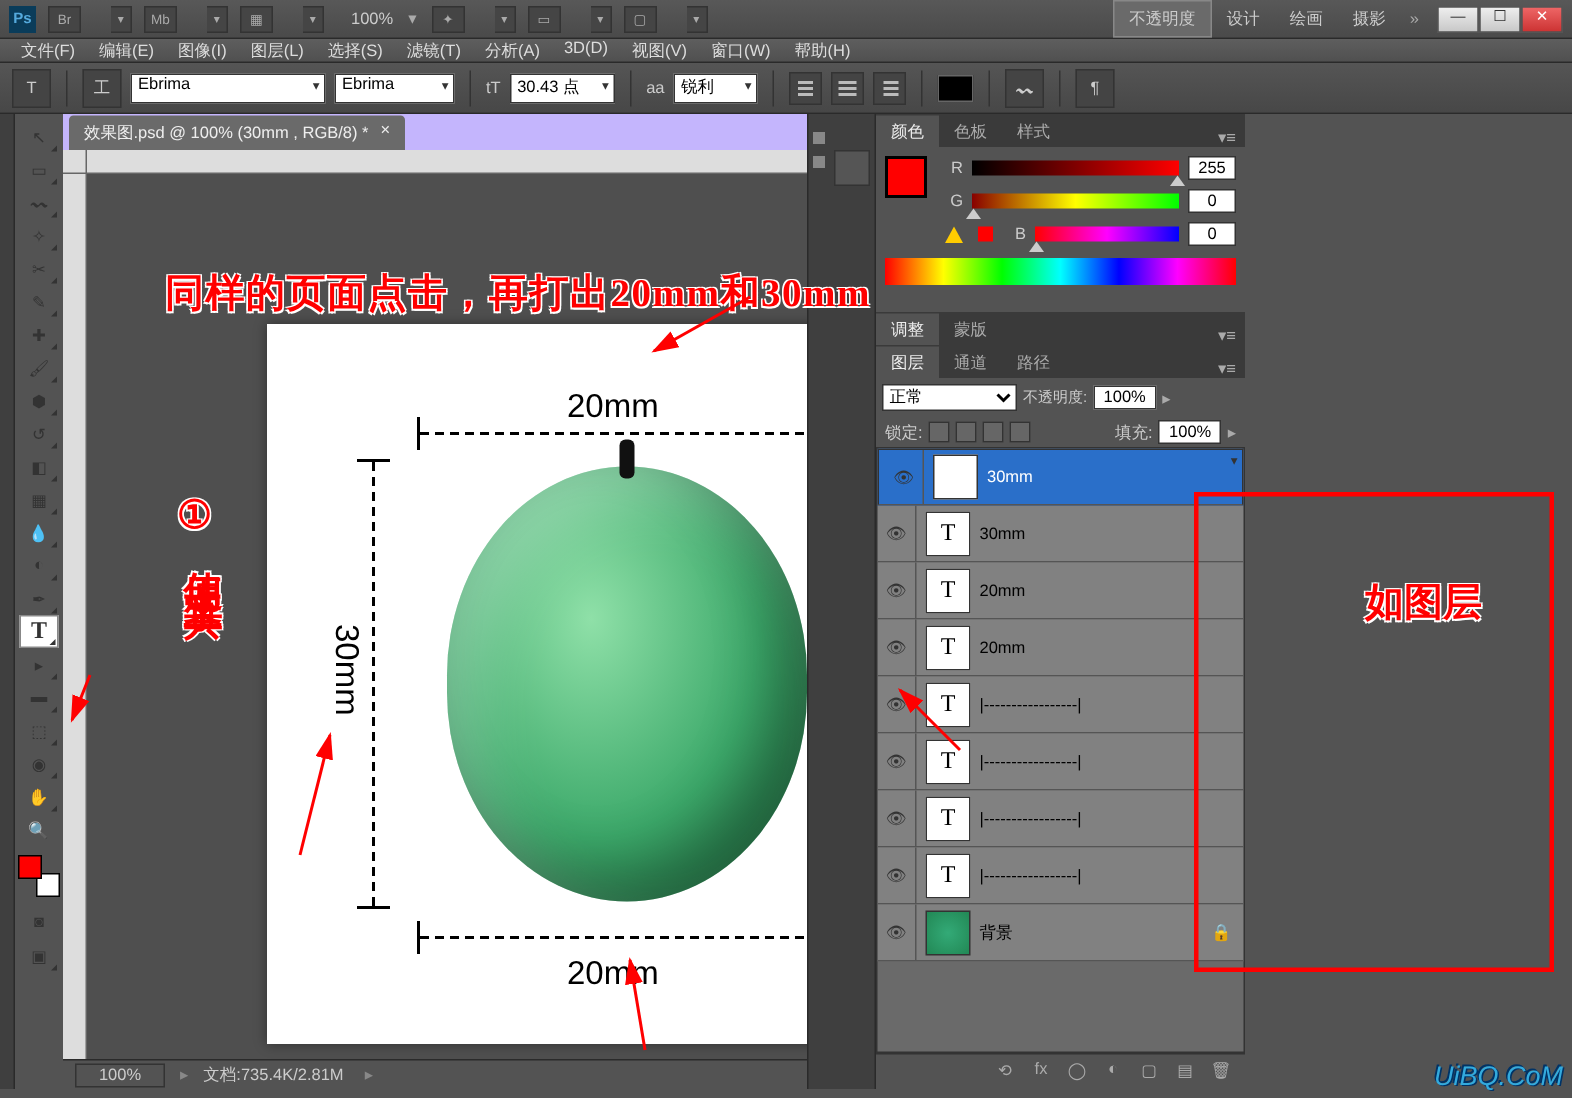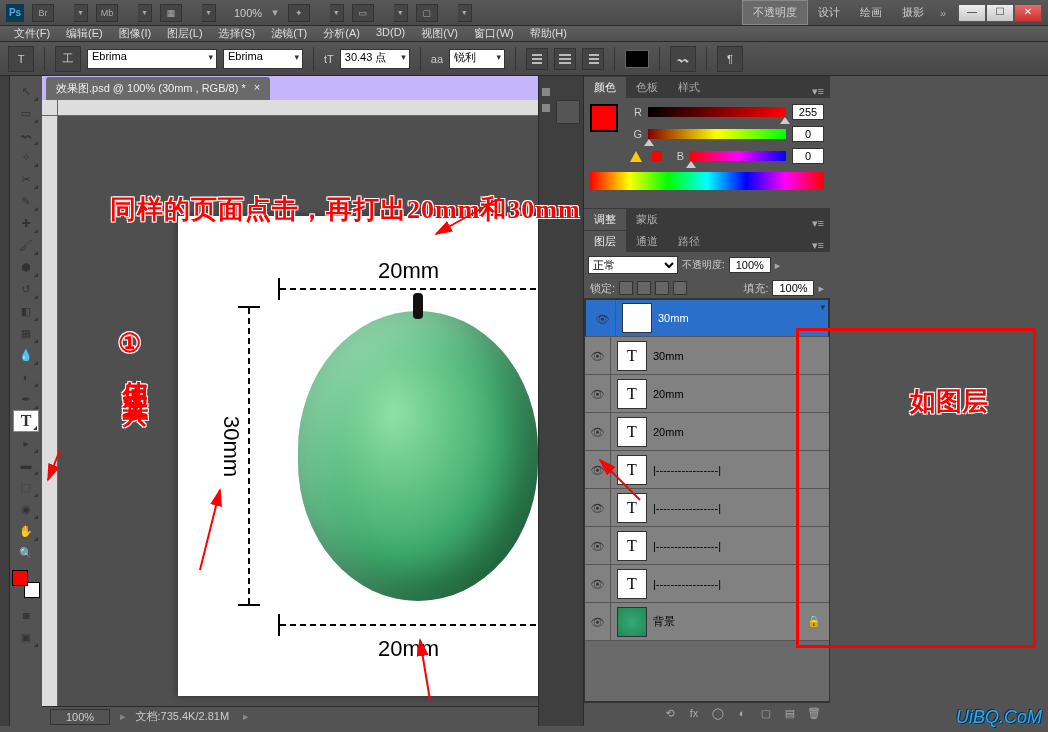--- a/index.html
+++ b/index.html
@@ -400,18 +400,18 @@
       <marker id="ah" markerWidth="10" markerHeight="10" refX="8" refY="3" orient="auto">
         <path d="M0,0 L9,3 L0,6 Z" fill="#f00"></path>
       </marker>
     </defs>
   <line x1="500" y1="198" x2="436" y2="234" class="arrow" marker-end="url(#ah)"></line>
   <line x1="60" y1="450" x2="48" y2="480" class="arrow" marker-end="url(#ah)"></line>
   <line x1="200" y1="570" x2="220" y2="490" class="arrow" marker-end="url(#ah)"></line>
   <line x1="430" y1="700" x2="420" y2="640" class="arrow" marker-end="url(#ah)"></line>
   <line x1="640" y1="500" x2="600" y2="460" class="arrow" marker-end="url(#ah)"></line>
 </svg>
-<div class="anno anno-txt" style="left:110px;top:192px;letter-spacing:1px">同样的页面点击，再打出20mm和30mm</div>
+<div class="anno anno-txt" style="left:110px;top:178px;letter-spacing:1px">同样的页面点击，再打出20mm和30mm</div>
 <div class="anno anno-txt" style="left:118px;top:328px">①</div>
 <div class="anno anno-txt" style="left:118px;top:360px;writing-mode:vertical-rl;letter-spacing:4px">使用文字工具</div>
 <div class="anno anno-txt" style="left:910px;top:384px">如图层</div>
 <div class="red-box" style="left:796px;top:328px;width:240px;height:320px"></div>
 <div class="watermark">UiBQ.CoM</div>
 
 </body></html>

